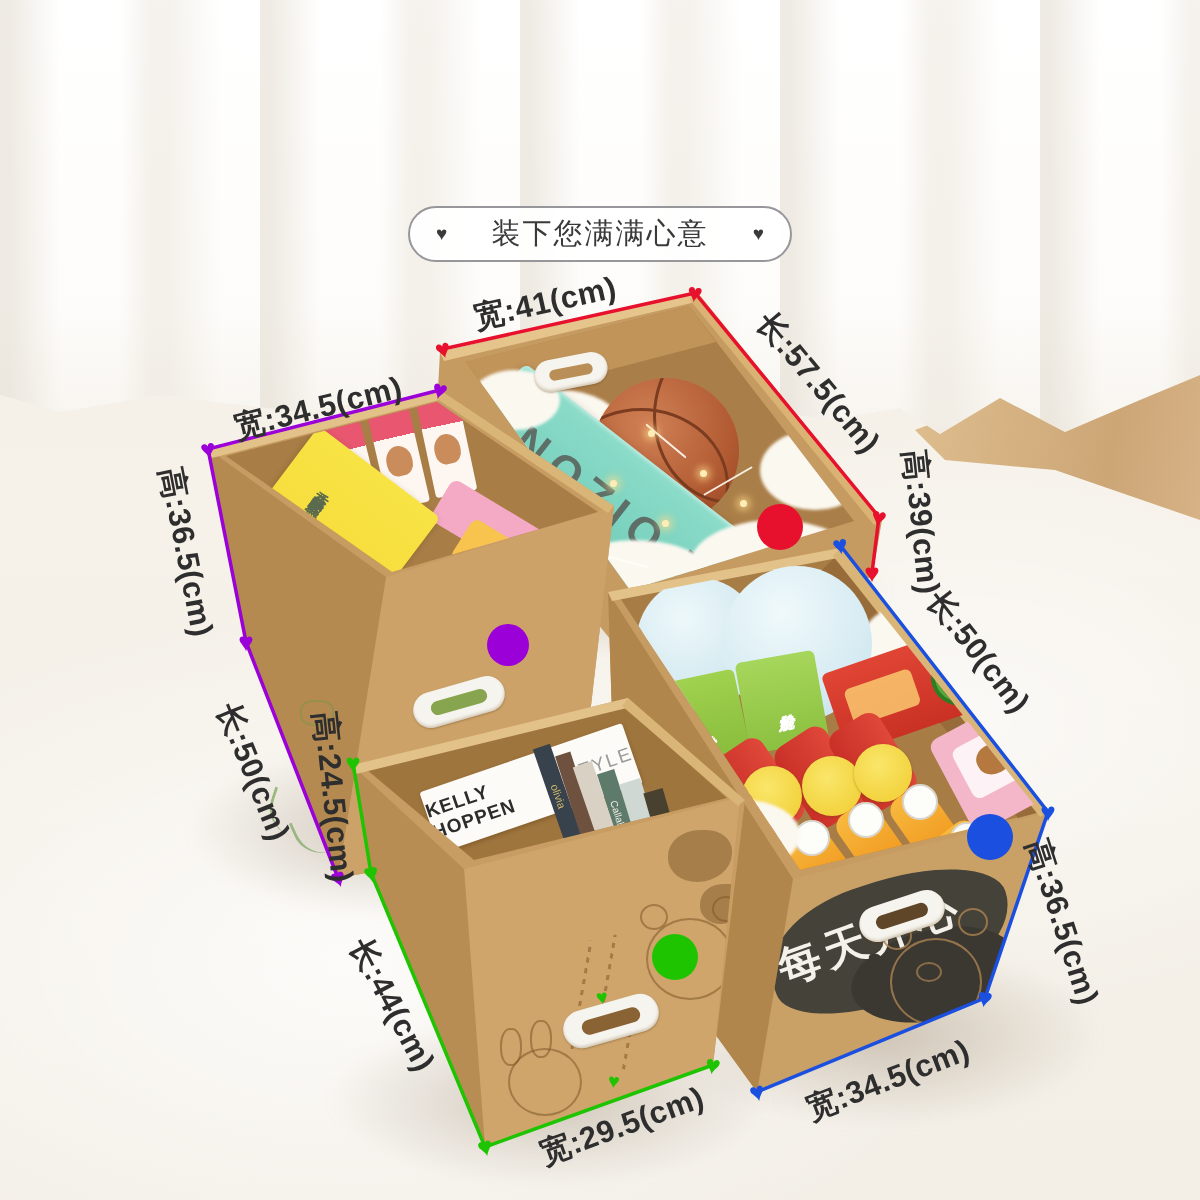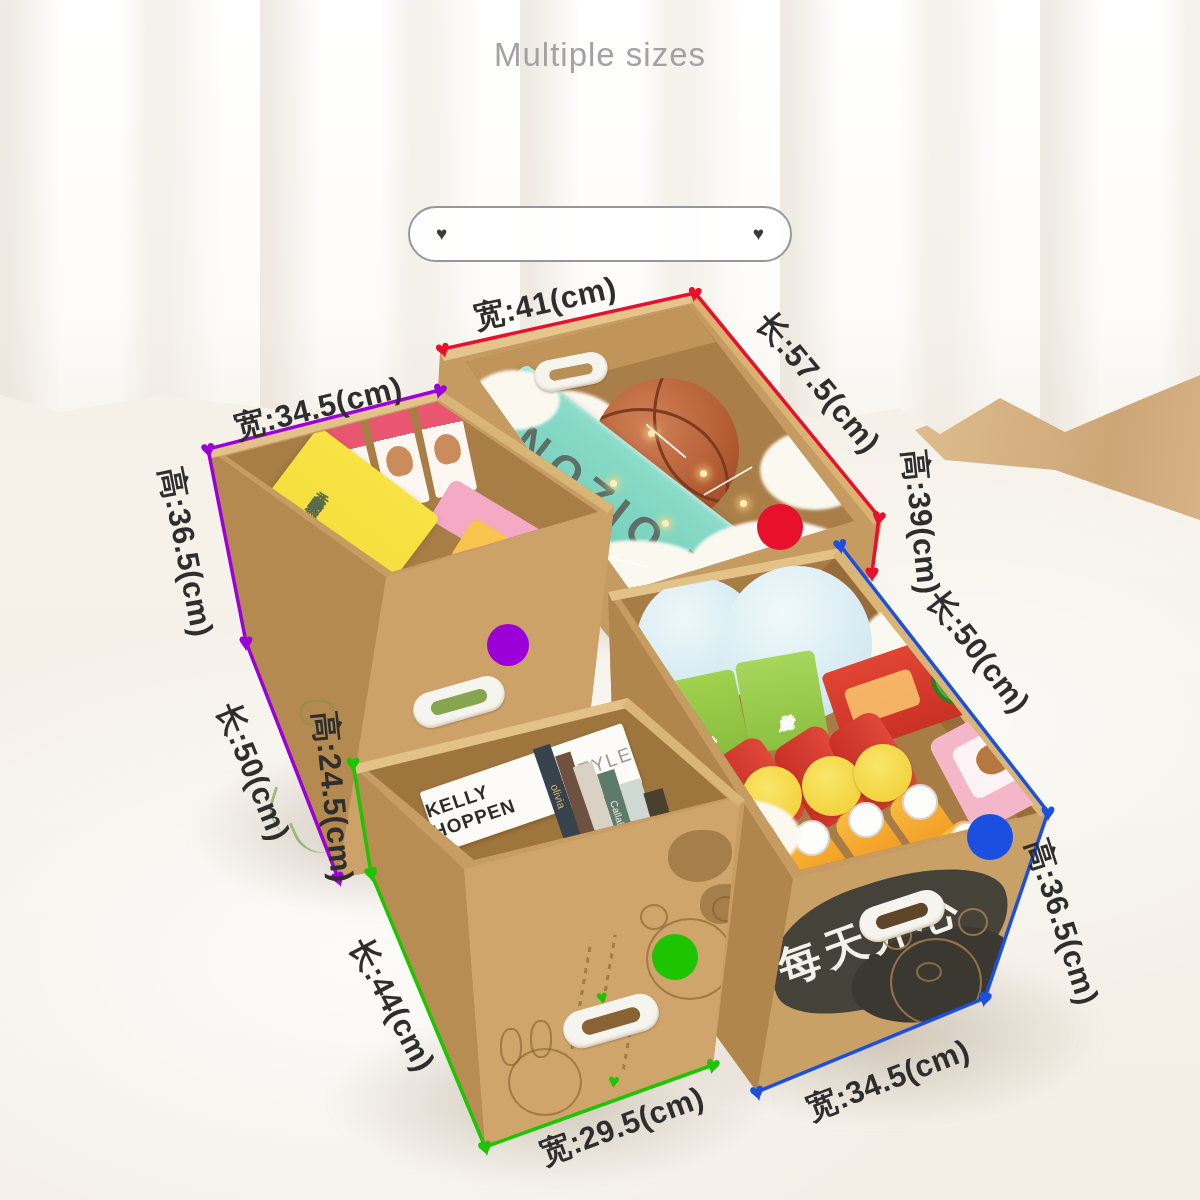--- a/index.html
+++ b/index.html
@@ -317,19 +317,19 @@
   <div class="dim-label" style="left:253px;top:772px;transform:translate(-50%,-50%) rotate(68deg);">长:50(cm)</div>
 
   <div class="dim-label" style="left:333px;top:797px;transform:translate(-50%,-50%) rotate(84deg);">高:24.5(cm)</div>
   <div class="dim-label" style="left:392px;top:1005px;transform:translate(-50%,-50%) rotate(62deg);">长:44(cm)</div>
   <div class="dim-label" style="left:622px;top:1126px;transform:translate(-50%,-50%) rotate(-20deg);">宽:29.5(cm)</div>
 
   <div class="dim-label" style="left:978px;top:652px;transform:translate(-50%,-50%) rotate(52deg);">长:50(cm)</div>
   <div class="dim-label" style="left:1062px;top:922px;transform:translate(-50%,-50%) rotate(72deg);">高:36.5(cm)</div>
   <div class="dim-label" style="left:888px;top:1080px;transform:translate(-50%,-50%) rotate(-21deg);">宽:34.5(cm)</div>
 
-  <div class="abs subtitle">Multiple sizes</div>
   <div class="abs pill">
     <span class="ht">♥</span>
+    <span class="tagline">装下您满满心意</span>
     <span class="ht">♥</span>
   </div>
 
 </div>
 
 </body></html>

